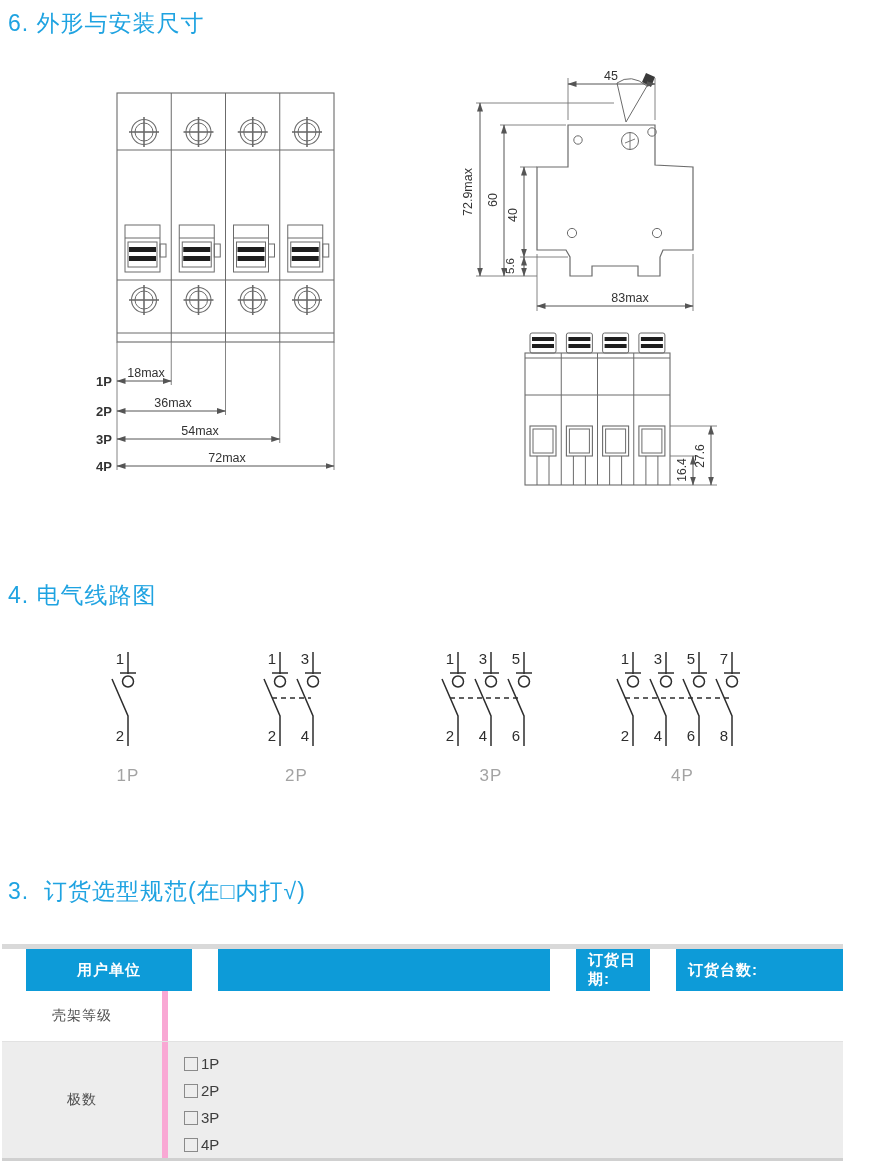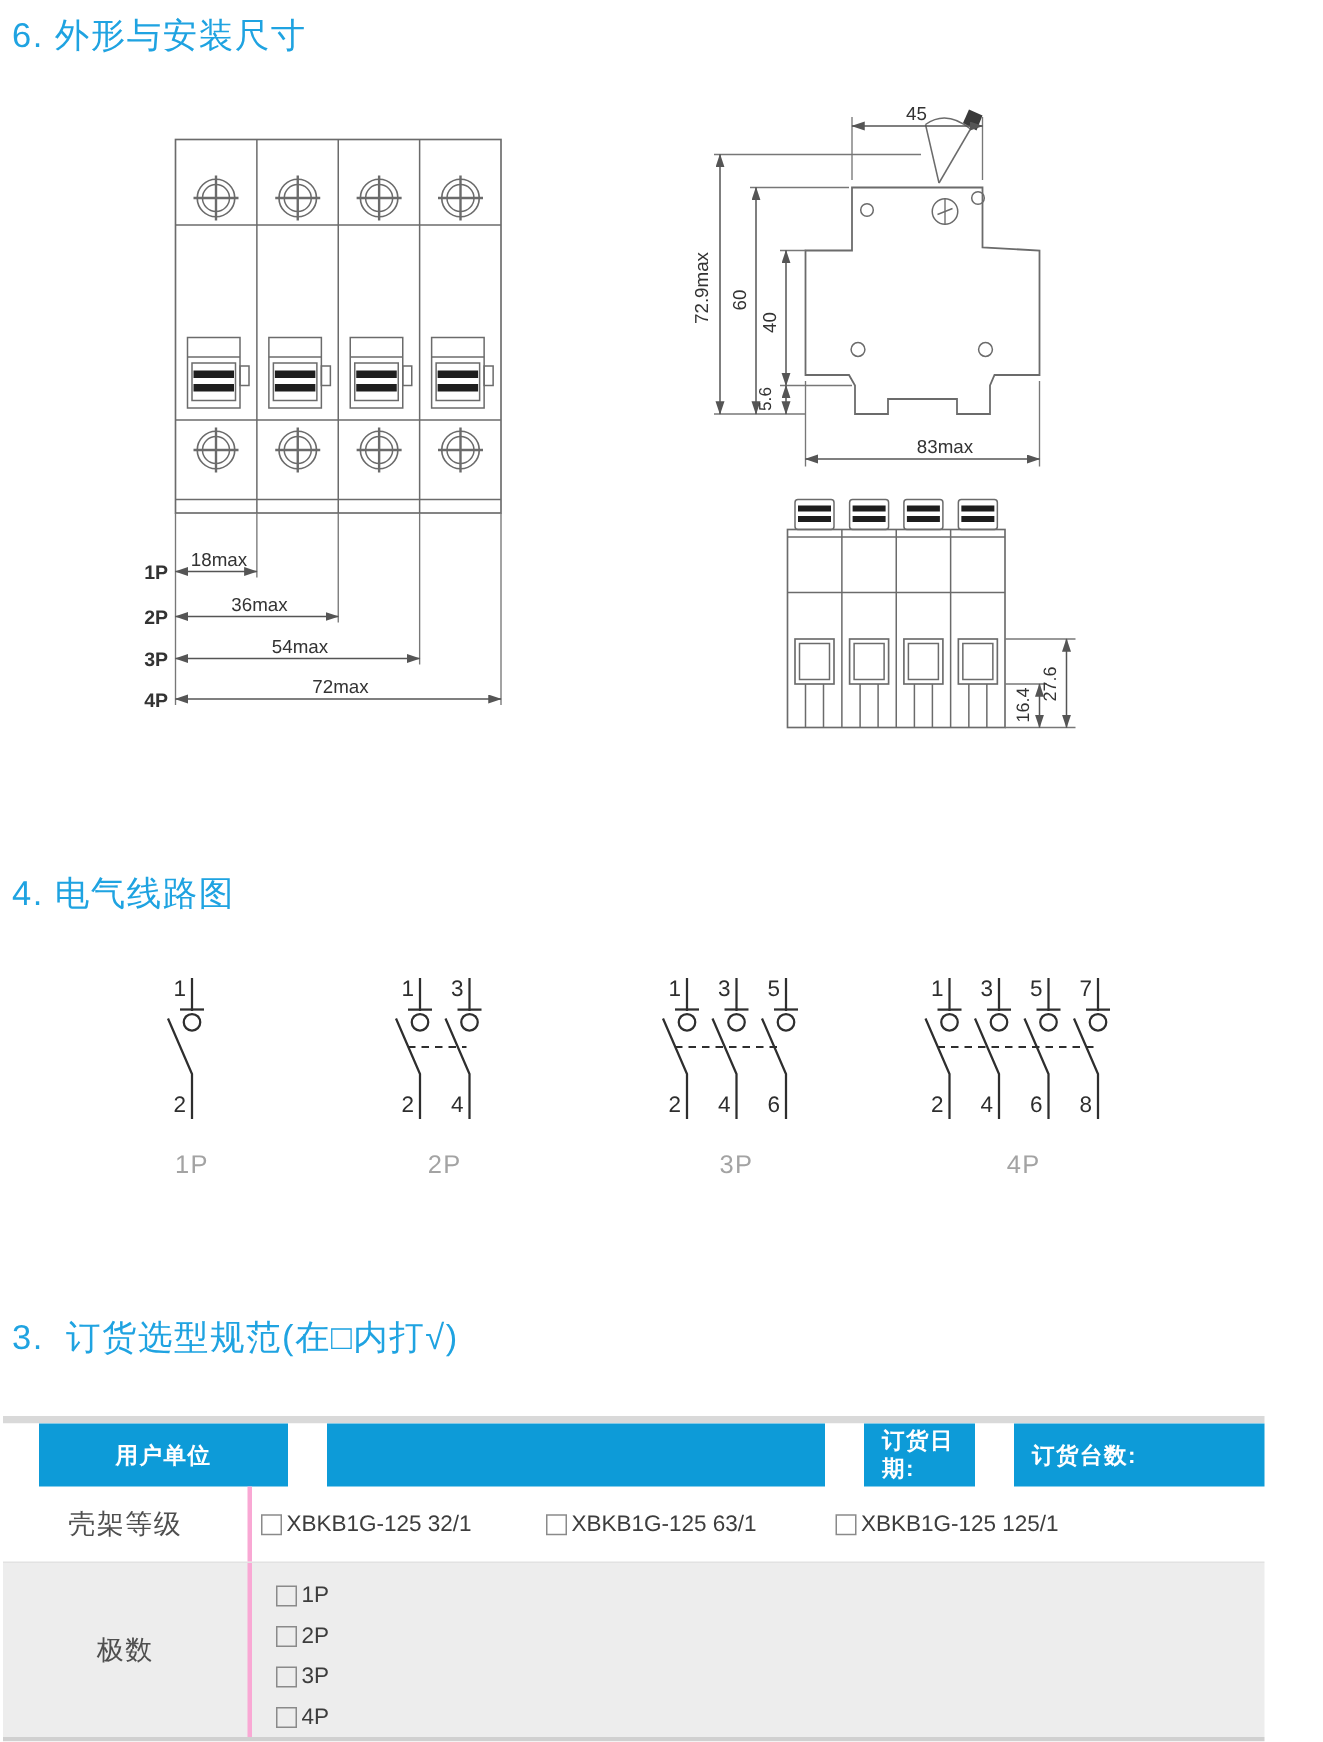--- a/index.html
+++ b/index.html
@@ -17,21 +17,21 @@
   .table-wrap{position:absolute;left:2px;top:944px;width:841px;background:#fff;}
   .t-topbar{height:5px;background:#d9d9d9;}
   .t-header{display:flex;column-gap:2px;height:42px;background:#fff;}
   .th{background:#0d9bd8;color:#fff;font-size:15px;font-weight:600;display:flex;align-items:center;letter-spacing:1px;margin-left:24px;}
   .th.c1{width:166px;justify-content:center;}
   .th.c2{width:332px;}
   .th.c3{width:167px;padding-left:12px;box-sizing:border-box;}
   .th.c4{flex:1;padding-left:12px;}
   .t-row{display:flex;}
   .t-row .label{width:166px;display:flex;align-items:center;justify-content:center;
-    font-size:18px;color:#4f4f4f;letter-spacing:1px;border-right:3px solid #f9a8d4;box-sizing:border-box;}
+    font-size:14px;color:#4f4f4f;letter-spacing:1px;border-right:6px solid #f9a8d4;box-sizing:border-box;}
   .t-row .content{flex:1;position:relative;}
   .r1{height:50px;background:#fff;border-bottom:1px solid #e2e2e2;}
   .r2{height:116px;background:#ededed;}
   .opt{position:absolute;top:50%;transform:translateY(-50%);display:flex;align-items:center;
     font-size:15px;color:#3d3d3d;white-space:nowrap;}
   .cb{display:inline-block;width:12px;height:12px;border:1px solid #8a8a8a;margin-right:3px;flex:none;background:transparent;}
   .pole-opts{padding:8px 0 0 16px;}
   .pole-opt{display:flex;align-items:center;height:27px;font-size:15px;color:#3d3d3d;}
   .t-bottombar{height:5px;background:#d0d0d0;}
 </style>
@@ -285,34 +285,20 @@
   <div class="table-wrap">
     <div class="t-topbar"></div>
     <div class="t-header">
       <div class="th c1">用户单位</div>
       <div class="th c2"></div>
       <div class="th c4">订货日期:</div>
       <div class="th c3">订货台数:</div>
     </div>
     <div class="t-row r1">
       <div class="label">壳架等级</div>
-      <div class="content">
-        <span class="opt" style="left:6px">
-          <span class="cb"></span>
-          <span>XBKB1G-125 32/1</span>
-        </span>
-        <span class="opt" style="left:196px">
-          <span class="cb"></span>
-          <span>XBKB1G-125 63/1</span>
-        </span>
-        <span class="opt" style="left:389px">
-          <span class="cb"></span>
-          <span>XBKB1G-125 125/1</span>
-        </span>
-      </div>
     </div>
     <div class="t-row r2">
       <div class="label">极数</div>
       <div class="content pole-opts">
         <div class="pole-opt">
           <span class="cb"></span>
           <span>1P</span>
         </div>
         <div class="pole-opt">
           <span class="cb"></span>

